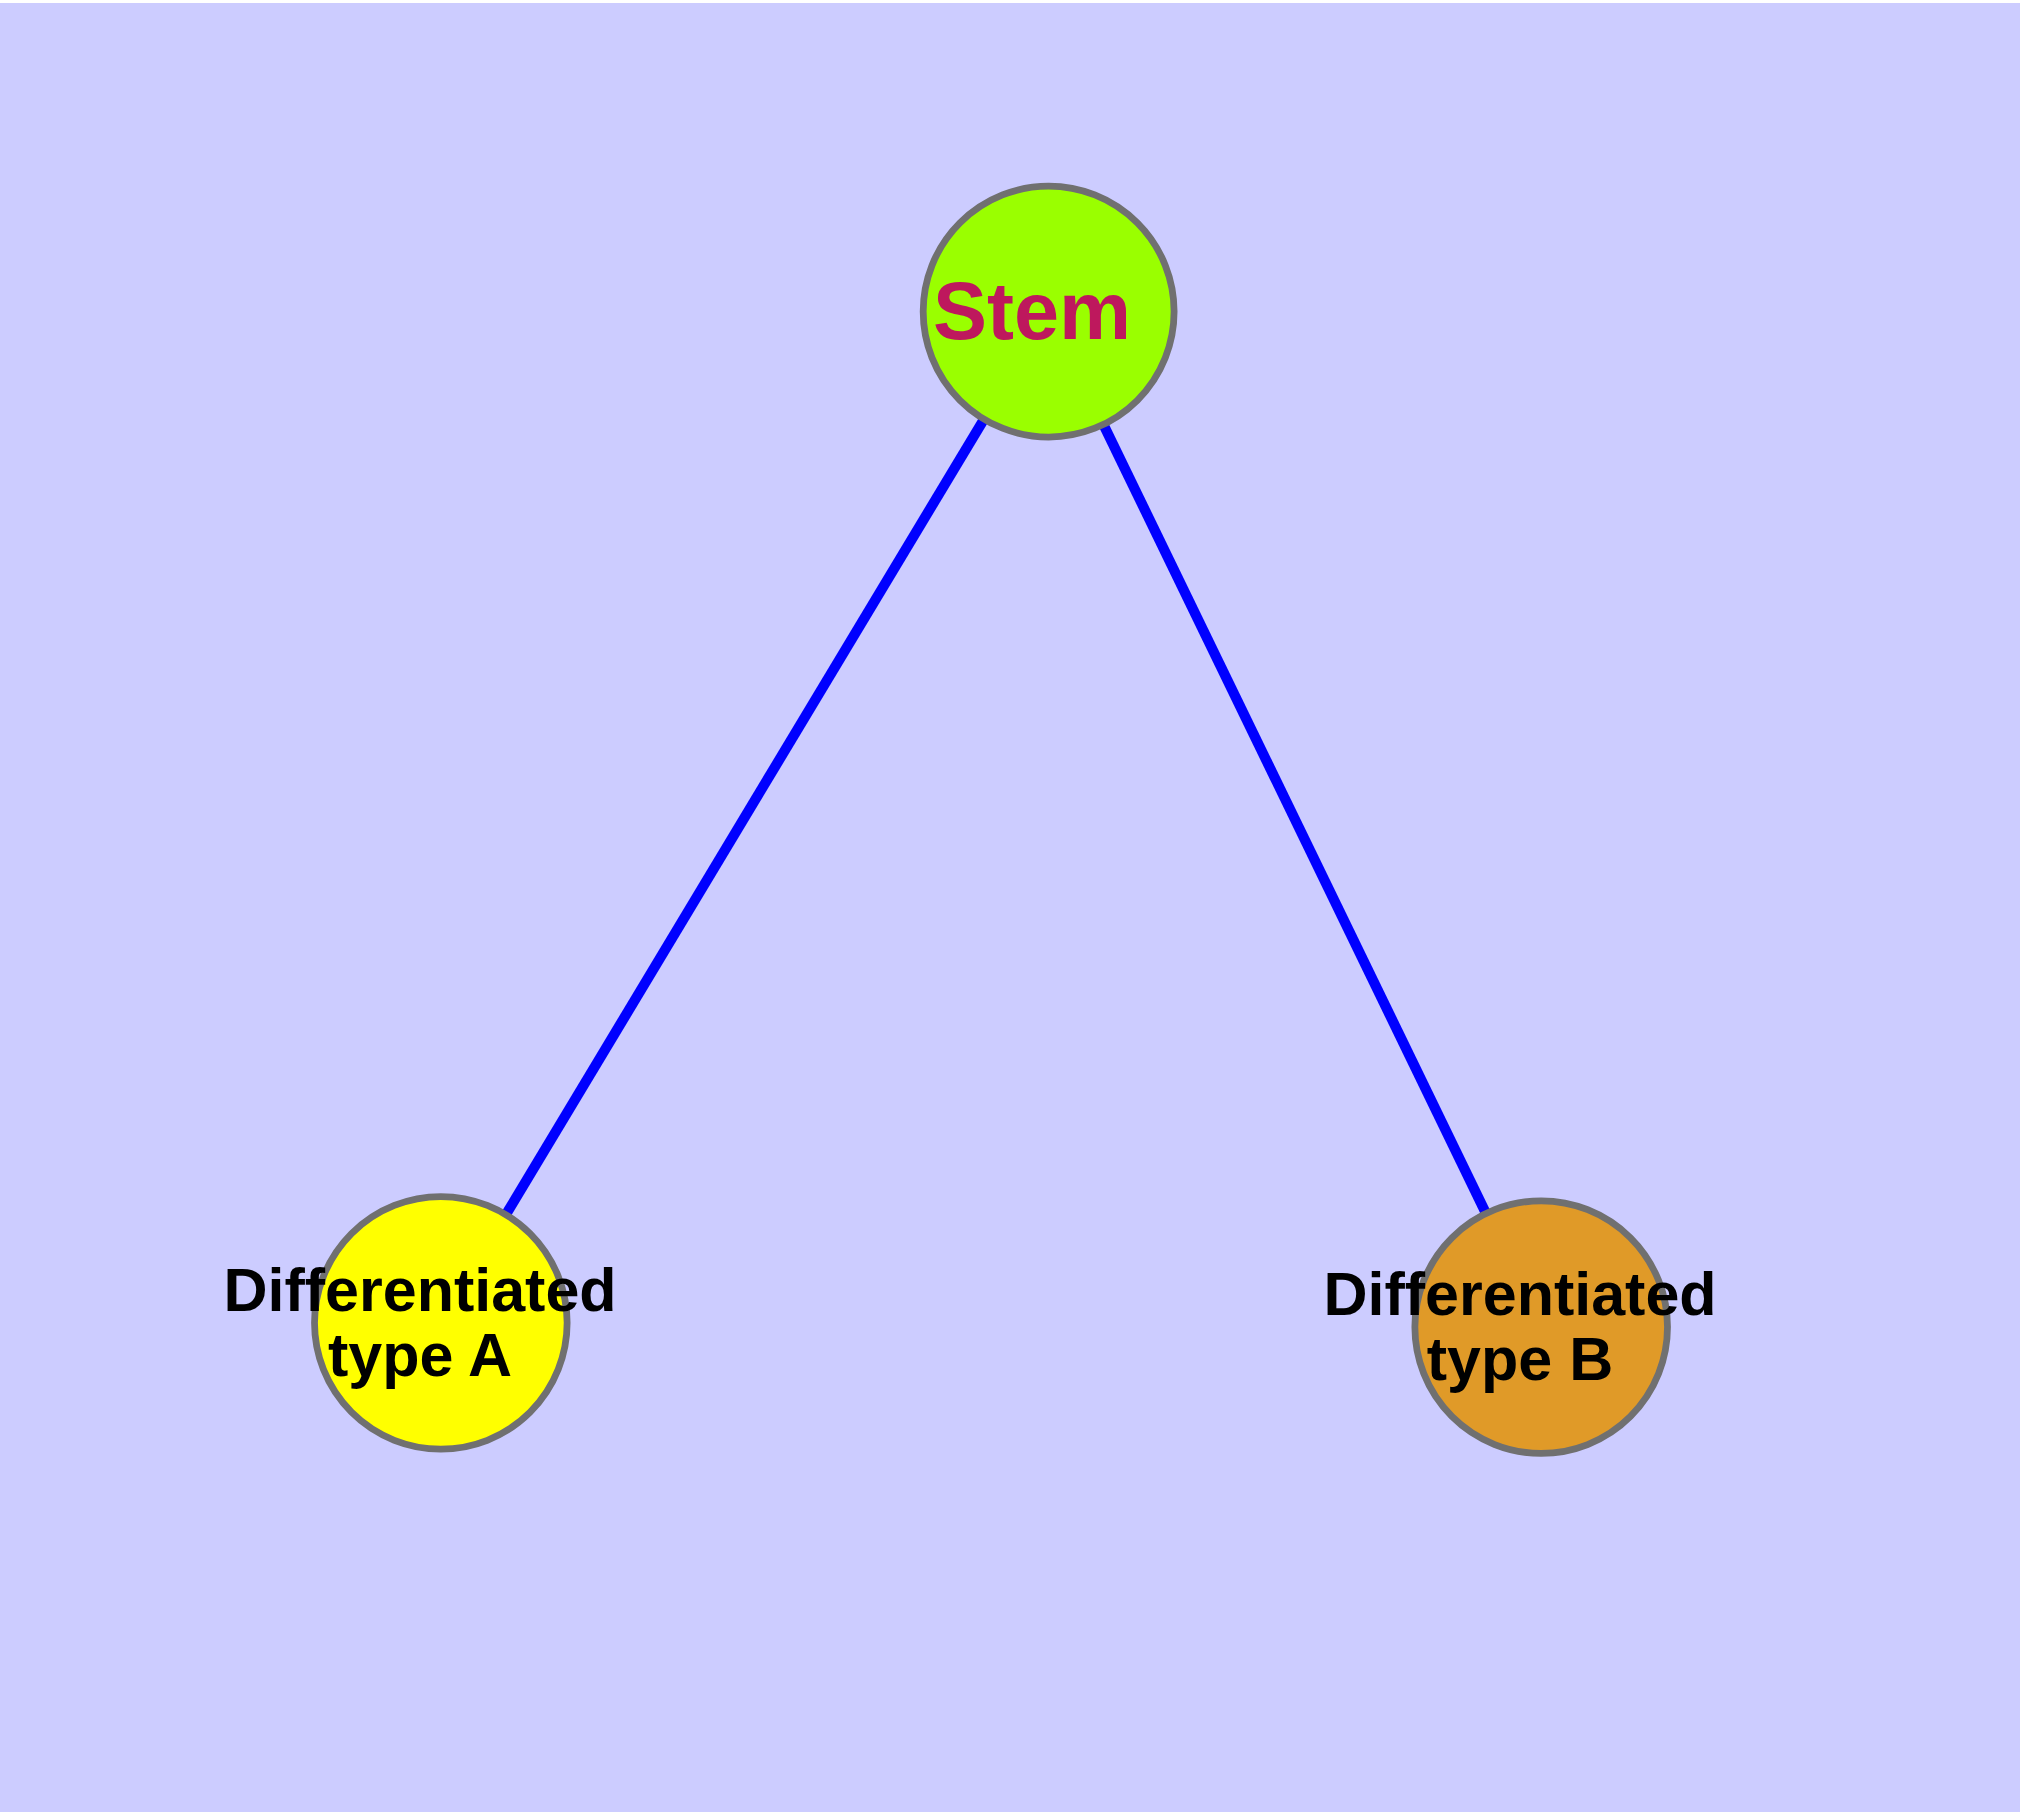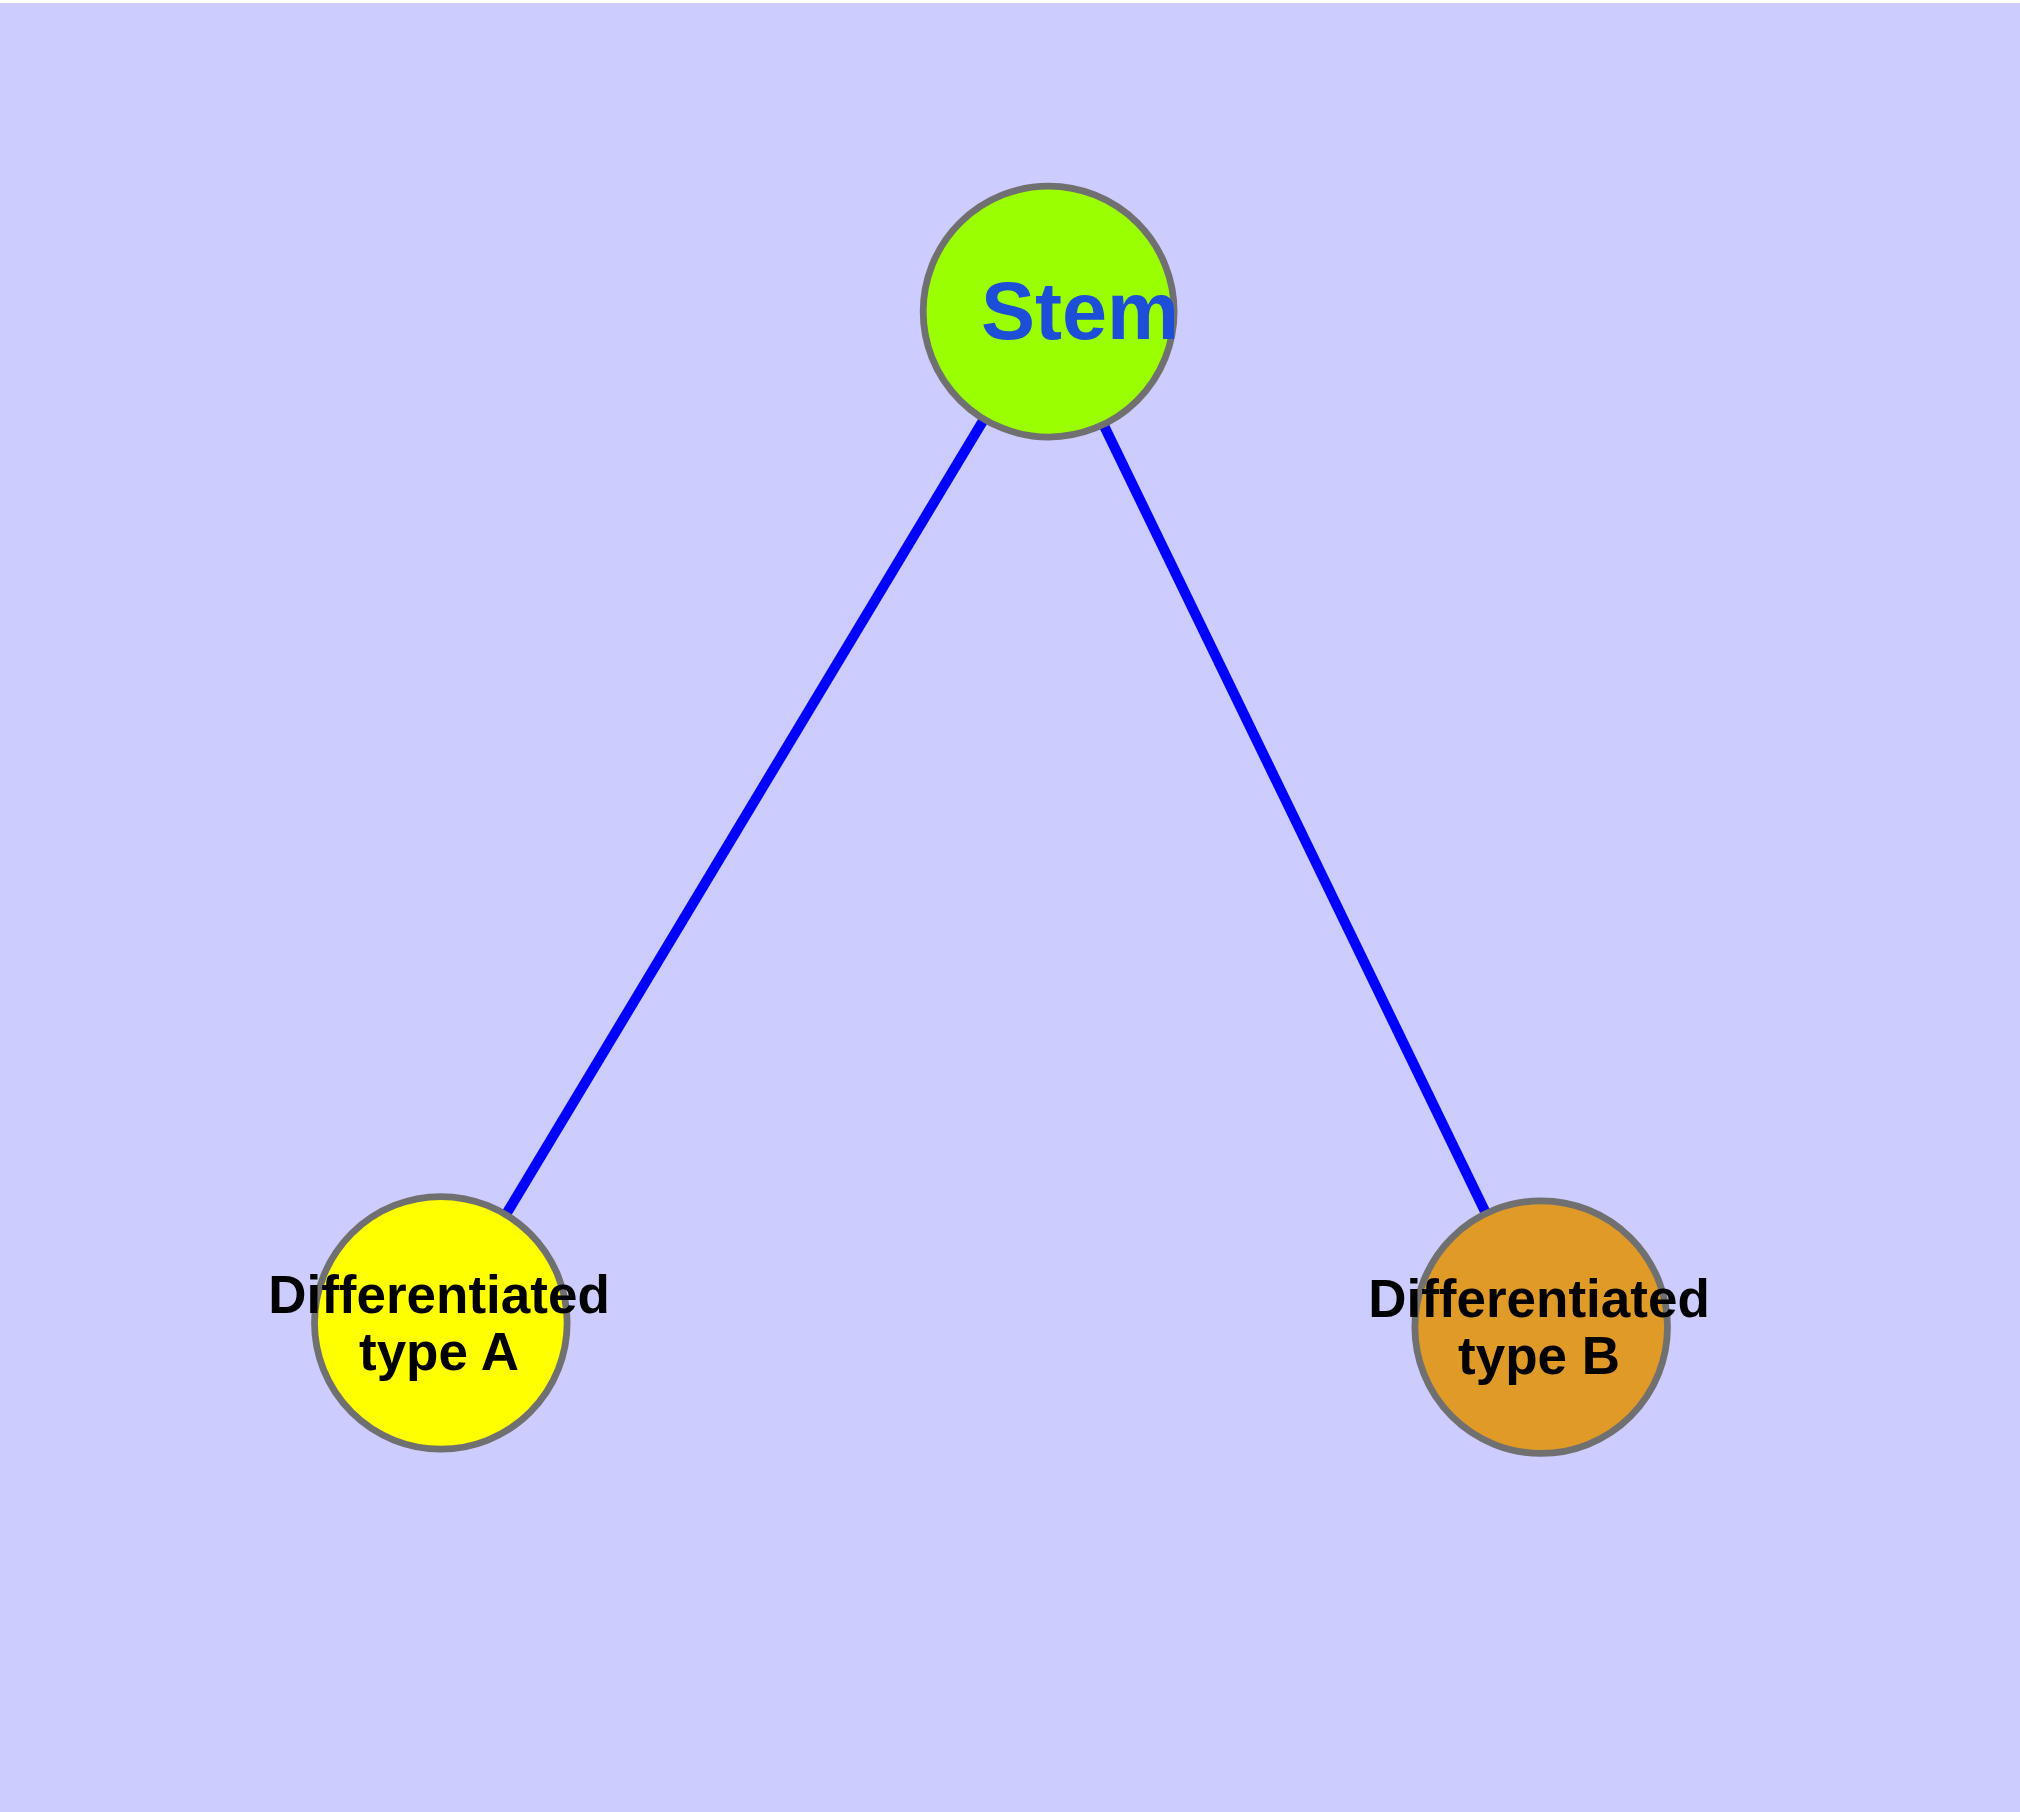--- a/index.html
+++ b/index.html
@@ -39,22 +39,21 @@
     font-weight: bold;
     line-height: 1.06;
     white-space: pre;
     pointer-events: none;
     transform: translate(-50%, -50%);
   }
   .node-label.root {
     font-size: 81px;
   }
   .node-label.leaf {
-    font-size: 53px;
-    margin-left: 19px;
+    font-size: 61px;
   }
 </style>
 </head>
 <body>
 
 <div id="canvas" style="width: 2021px; height: 1812px; background: rgb(255, 255, 255);">
   <div id="plot-area" style="background: rgb(204, 204, 255); top: 3.4px; height: 1809px;">
 
     <svg id="graph-svg" viewBox="0 0 2384 2134" preserveAspectRatio="none" xmlns="http://www.w3.org/2000/svg" style="height: 1809px;">
       <g id="edges-layer">
@@ -62,21 +61,21 @@
           <line x1="1302.4548462487348" y1="498.96541446813137" x2="1752.1087881096068" y2="1426.134816102081" stroke="#0000ff" stroke-width="12" stroke-linecap="butt"></line>
         </g>
       <g id="nodes-layer">
           <circle cx="1237" cy="364" r="148" fill="#9aff00" stroke="#707070" stroke-width="8"></circle>
           <circle cx="520" cy="1557" r="149" fill="#ffff00" stroke="#707070" stroke-width="8"></circle>
           <circle cx="1818" cy="1562" r="149" fill="#e09a28" stroke="#707070" stroke-width="8"></circle>
         </g>
     </svg>
 
     <div id="labels-layer">
-        <div class="node-label root" style="left: 1080px; top: 309px; color: #1d4ed8;">Stem</div>
+        <div class="node-label root" style="left: 1032px; top: 309px; color: #be185d;">Stem</div>
         <div class="node-label leaf" style="left: 420px; top: 1320px; color: rgb(0, 0, 0);">Differentiated
 type A</div>
         <div class="node-label leaf" style="left: 1520px; top: 1324px; color: rgb(0, 0, 0);">Differentiated
 type B</div>
       </div>
 
   </div>
 </div>
 
 

